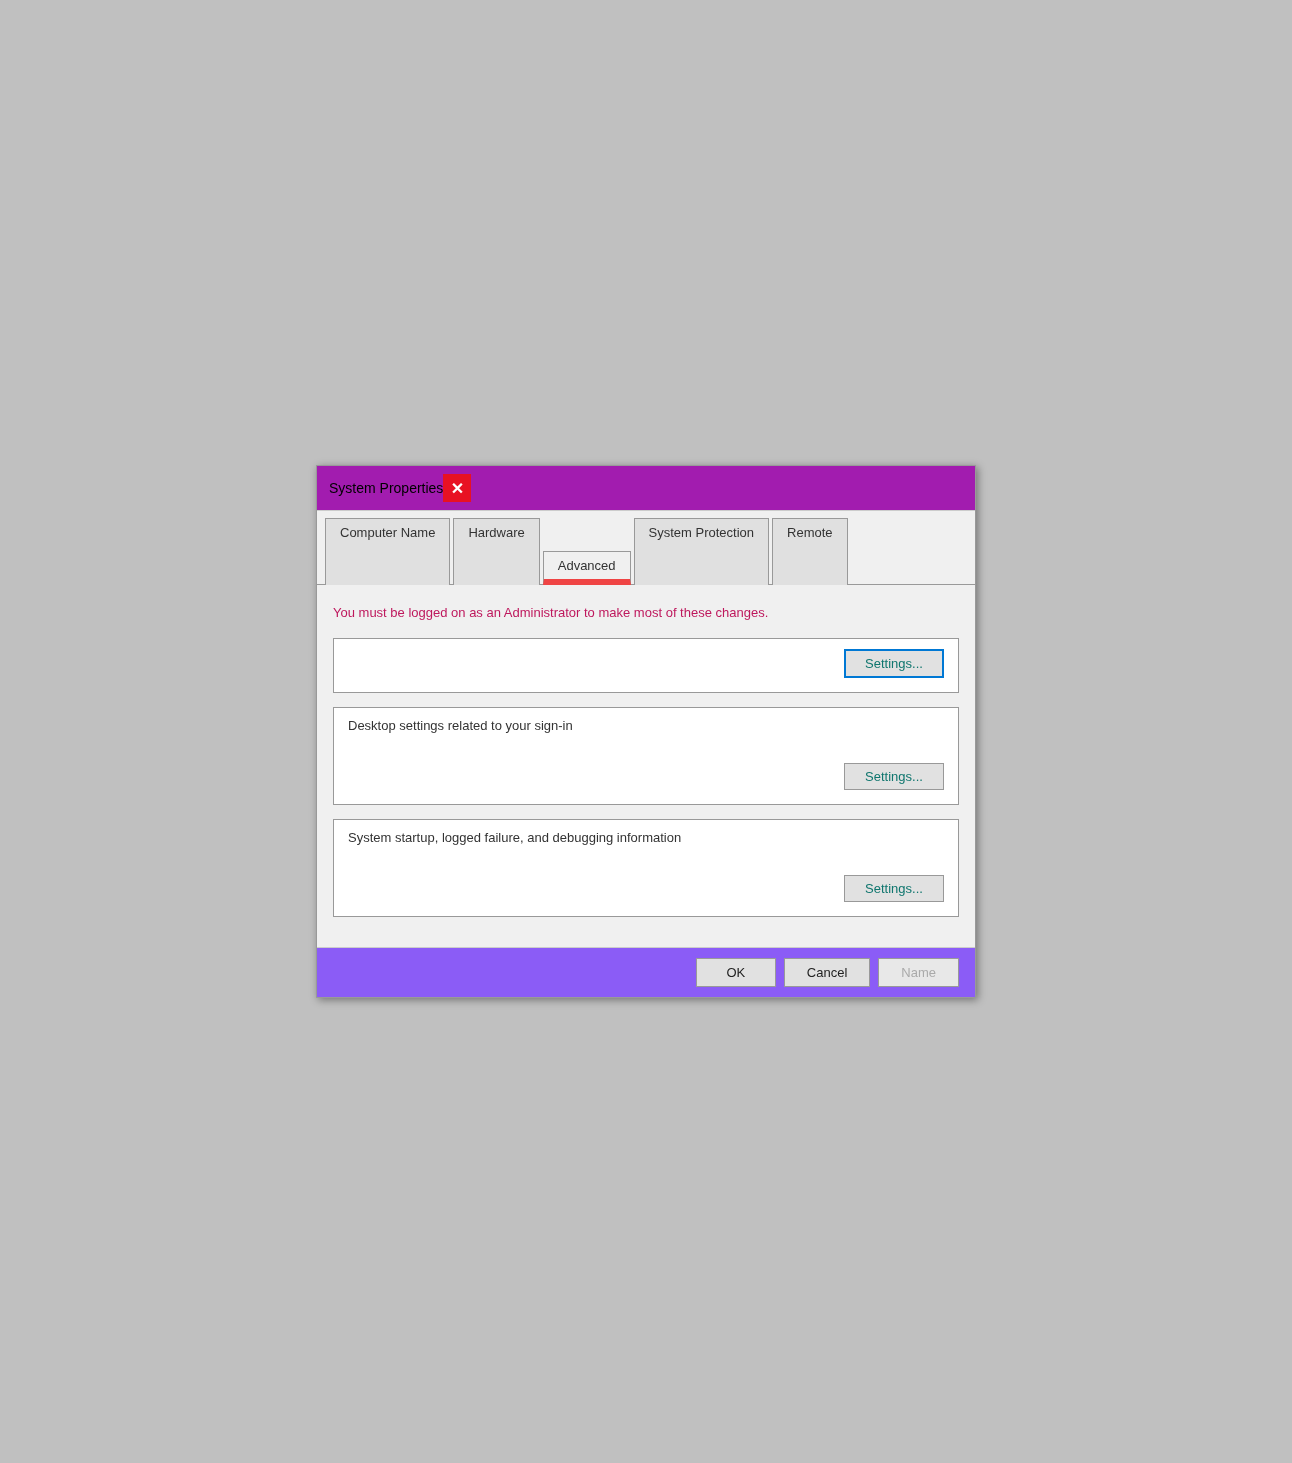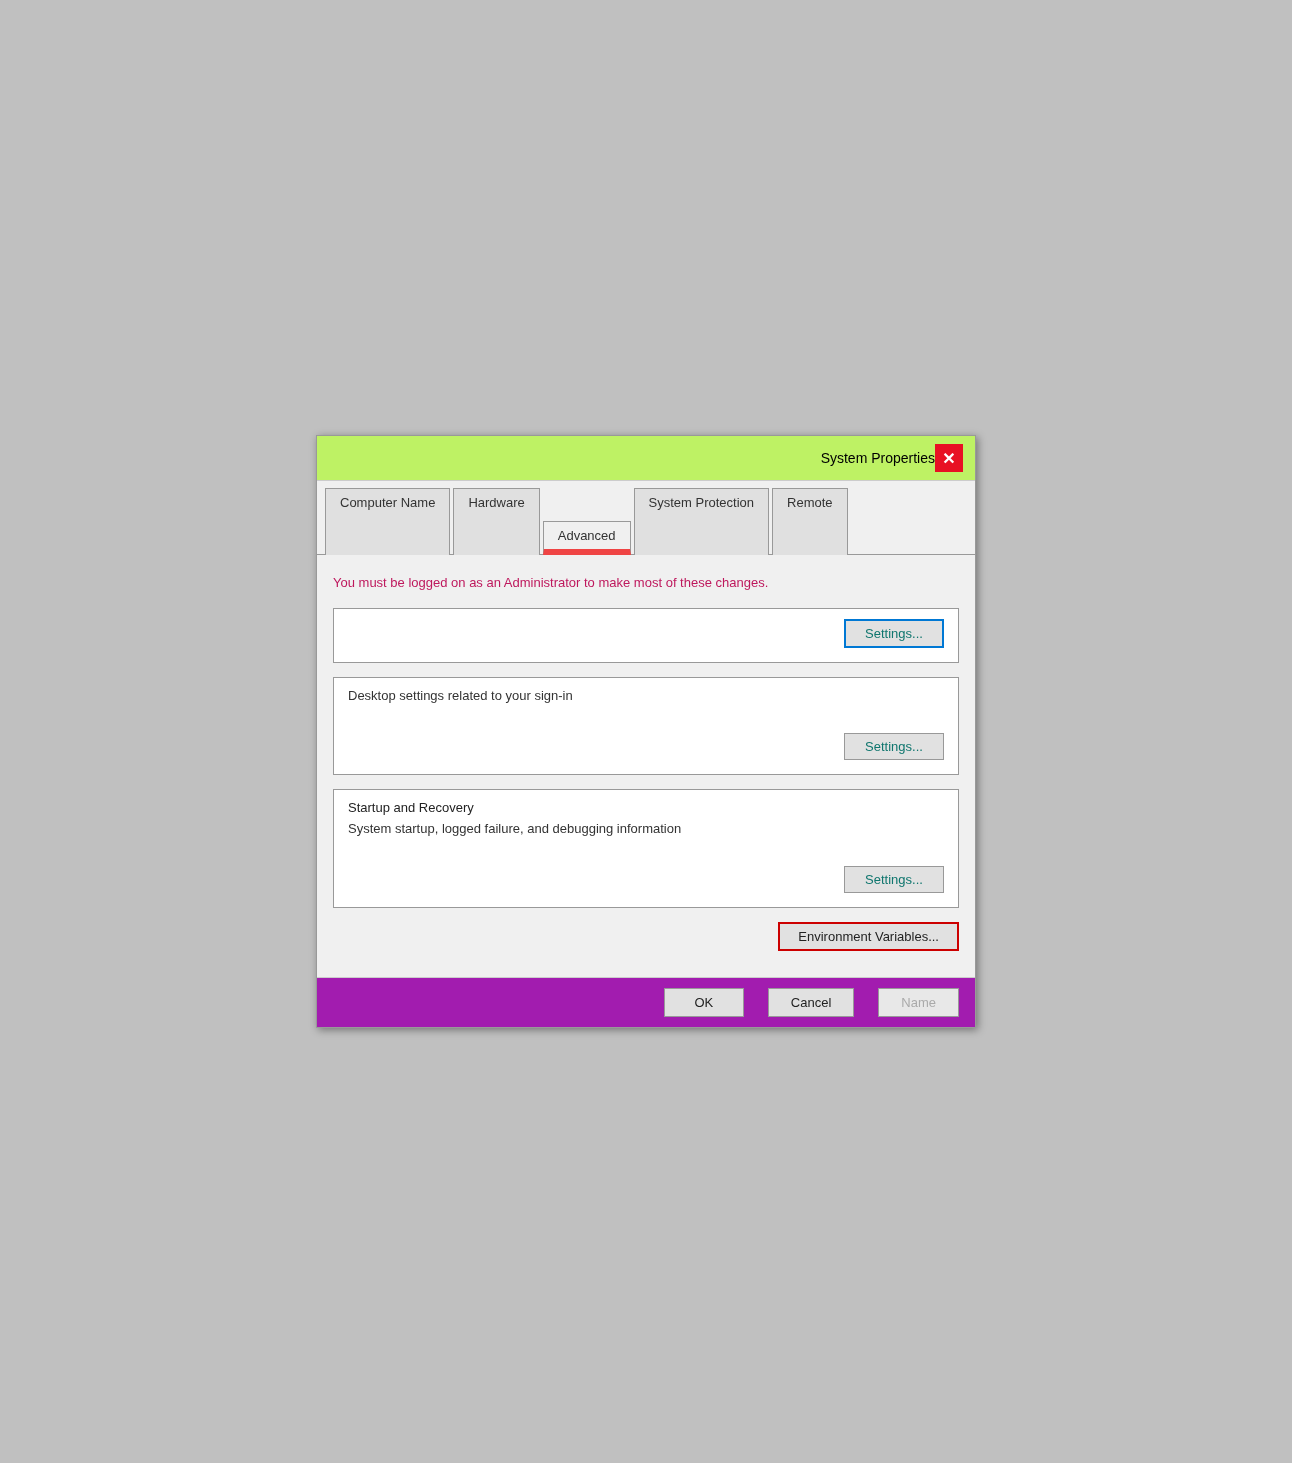--- a/index.html
+++ b/index.html
@@ -19,24 +19,24 @@
     }
 
     .dialog {
       background: #f0f0f0;
       border: 1px solid #999;
       box-shadow: 2px 2px 8px rgba(0,0,0,0.4);
       width: 660px;
     }
 
     .title-bar {
-      background: #bef264;
+      background: #a21caf;
       padding: 8px 12px;
       display: flex;
-      justify-content: flex-end;
+      justify-content: flex-start;
       align-items: center;
       border-bottom: 1px solid #ccc;
     }
 
     .title-bar-title {
       font-size: 14px;
       font-weight: normal;
     }
 
     .close-btn {
@@ -144,26 +144,26 @@
       background: #e1e1e1;
       border: 2px solid #cc0000;
       padding: 5px 18px;
       cursor: pointer;
       font-size: 13px;
       color: #222;
       min-width: 180px;
     }
 
     .footer {
-      background: #a21caf;
+      background: #8b5cf6;
       border-top: 1px solid #ccc;
       padding: 10px 16px;
       display: flex;
       justify-content: flex-end;
-      gap: 24px;
+      gap: 8px;
     }
 
     .footer-btn {
       background: #e1e1e1;
       border: 1px solid #999;
       padding: 6px 22px;
       cursor: pointer;
       font-size: 13px;
       color: #222;
       min-width: 80px;
@@ -203,30 +203,26 @@
     </div>
 
     <div class="section-box">
       <div class="section-desc">Desktop settings related to your sign-in</div>
       <div class="section-btn-row">
         <button class="settings-btn">Settings...</button>
       </div>
     </div>
 
     <div class="section-box">
-      <div class="section-label">Startup and Recovery</div>
       <div class="section-desc">System startup, logged failure, and debugging information</div>
       <div class="section-btn-row">
         <button class="settings-btn">Settings...</button>
       </div>
     </div>
 
-    <div class="env-btn-row">
-      <button class="env-btn">Environment Variables...</button>
-    </div>
   </div>
 
   <div class="footer">
     <button class="footer-btn">OK</button>
     <button class="footer-btn">Cancel</button>
     <button class="footer-btn disabled">Name</button>
   </div>
 </div>
 
 </body></html>

